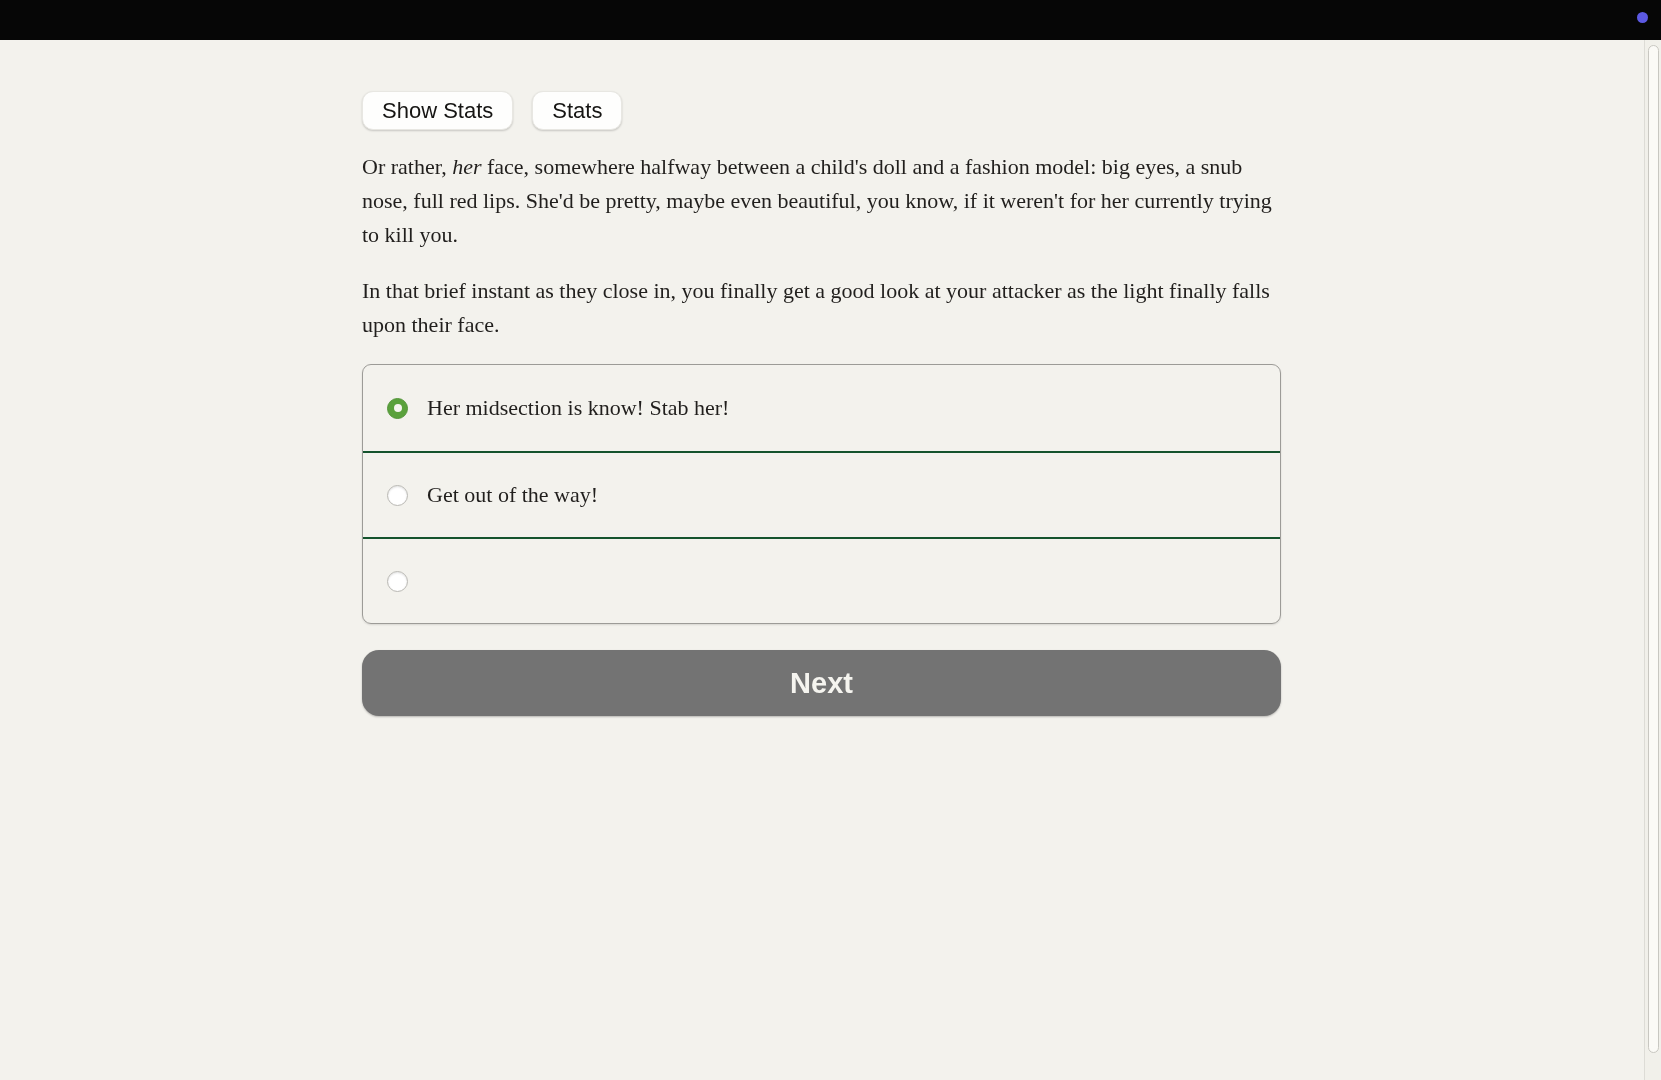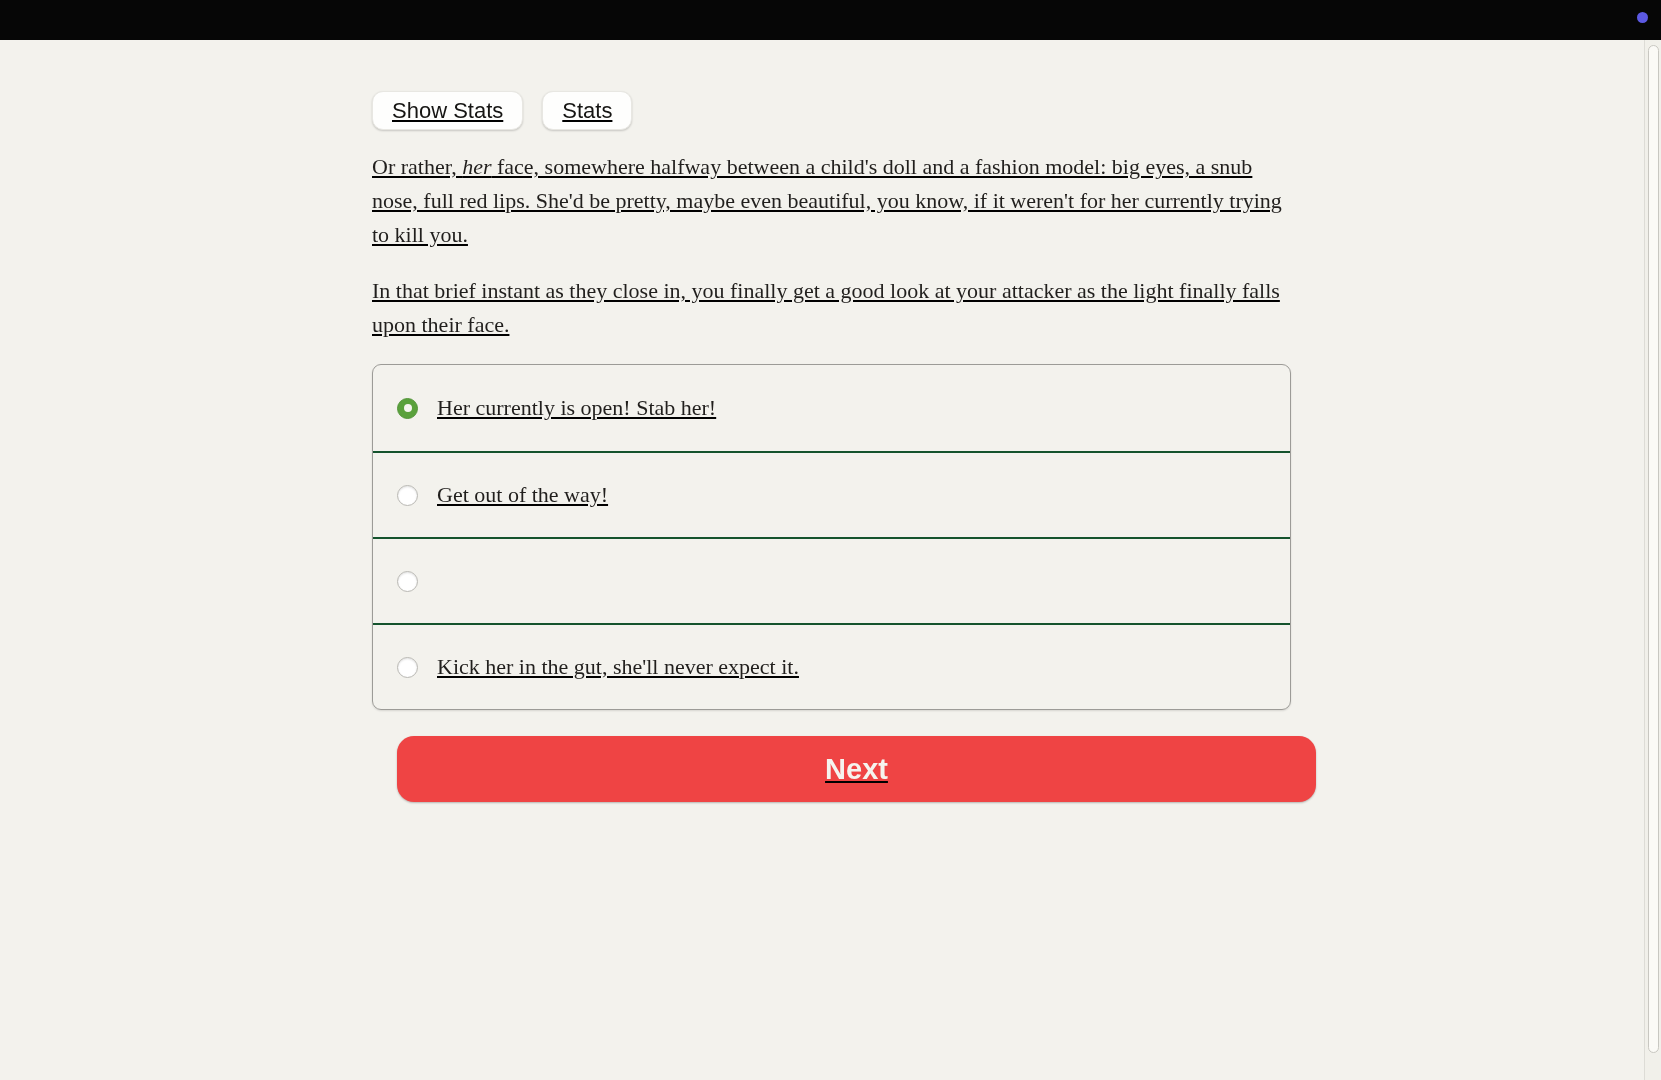--- a/index.html
+++ b/index.html
@@ -30,23 +30,22 @@
   }
   .scrollbar-thumb {
     position: absolute; top: 5px; left: 3px;
     width: 11px; height: 1008px;
     background: #fbfaf6;
     border: 1px solid #c8c7c1;
     border-radius: 7px;
   }
   
   .content {
-    position: absolute; top: 40px; left: 372px;
+    position: absolute; top: 40px; left: 362px;
     width: 919px;
-    text-decoration: underline;
   }
   .toolbar-row {
     margin-top: 51px;
     display: flex; gap: 19px;
   }
   .pill-button {
     display: inline-flex; align-items: center; justify-content: center;
     height: 39px; padding: 0 19px;
     background: #fefefd;
     border: 1px solid #e8e7e2;
@@ -106,31 +105,30 @@
   }
   .choice-label {
     font-family: "Liberation Serif", serif;
     font-size: 22px; color: #211f1d;
     user-select: none;
   }
   
   .next-button {
     margin-top: 26px;
     width: 919px; height: 66px;
-    background: #ef4444;
+    background: #737373;
     border: none;
     border-radius: 17px;
     box-shadow: 0 1px 2px rgba(0,0,0,0.25);
     color: #f5f4ef;
     font-family: "Liberation Sans", sans-serif;
     font-size: 29px; font-weight: bold;
     display: flex; align-items: center; justify-content: center;
     cursor: pointer;
     user-select: none;
-    margin-left: 25px;
   }
 </style>
 </head>
 <body>
 
 <div class="top-bar">
   <div class="status-dot"></div>
 </div>
 
 <div class="scrollbar-track">
@@ -145,30 +143,26 @@
   </div>
 
   <div class="story">
     <p><span>Or rather, </span><span class="ital">her</span><span> face, somewhere halfway between a child's doll and a fashion model: big eyes, a snub nose, full red lips. She'd be pretty, maybe even beautiful, you know, if it weren't for her currently trying to kill you.</span></p>
     <p>In that brief instant as they close in, you finally get a good look at your attacker as the light finally falls upon their face.</p>
   </div>
 
   <div class="choice-box" role="radiogroup">
     <div class="choice-row selected" role="radio" aria-checked="true">
       <span class="radio"></span>
-      <span class="choice-label">Her currently is open! Stab her!</span>
+      <span class="choice-label">Her midsection is know! Stab her!</span>
     </div>
     <div class="choice-row" role="radio" aria-checked="false">
       <span class="radio"></span>
       <span class="choice-label">Get out of the way!</span>
     </div>
     <div class="choice-row" role="radio" aria-checked="false">
       <span class="radio"></span>
     </div>
-    <div class="choice-row" role="radio" aria-checked="false">
-      <span class="radio"></span>
-      <span class="choice-label">Kick her in the gut, she'll never expect it.</span>
-    </div>
   </div>
 
   <button class="next-button">Next</button>
 
 </div>
 
 </body></html>

